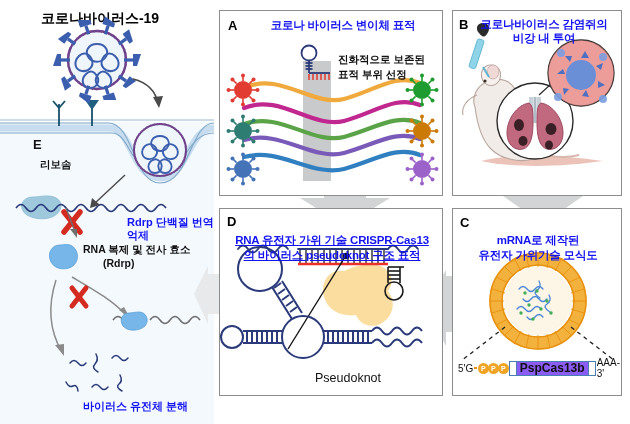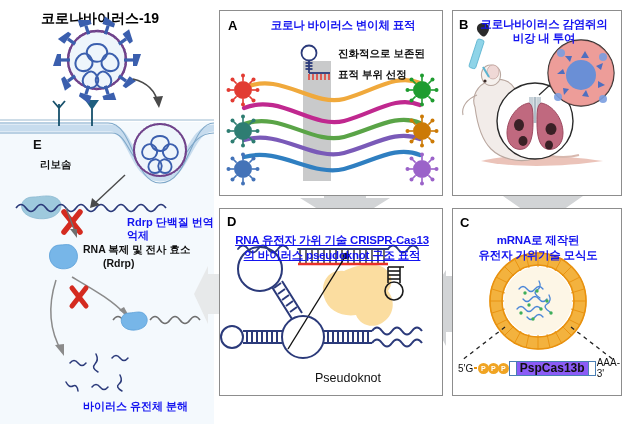--- a/index.html
+++ b/index.html
@@ -412,21 +412,21 @@
           <circle cx="0" cy="14.5" r="2"></circle>
             <circle cx="-10.5" cy="10.5" r="2"></circle>
           <circle cx="-14.5" cy="0" r="2"></circle>
             <circle cx="-10.5" cy="-10.5" r="2"></circle>
         </g>
       </g>
     </svg>
 
     <div class="panel-letter" style="left:8px;top:8px;">A</div>
     <div class="panel-title" style="left:28px;top:7px;width:190px;">코로나 바이러스 변이체 표적</div>
-    <div class="blk-label" style="left:118px;top:36px;">진화적으로 보존된</div>
+    <div class="blk-label" style="left:118px;top:42px;">진화적으로 보존된</div>
     <div class="blk-label" style="left:118px;top:57px;">표적 부위 선정</div>
   </div>
 
   <div class="panel" id="panelB">
     <svg class="svgfull" width="170" height="186">
 
       <path d="M28,150 C60,142 110,144 150,150 C110,156 60,157 28,150 Z" fill="#e8b9ad" opacity="0.85"></path>
 
       <g>
         <path d="M22,96 C18,86 24,74 36,70 C48,66 58,70 62,78 C66,86 62,96 54,100 C66,106 78,112 86,122

